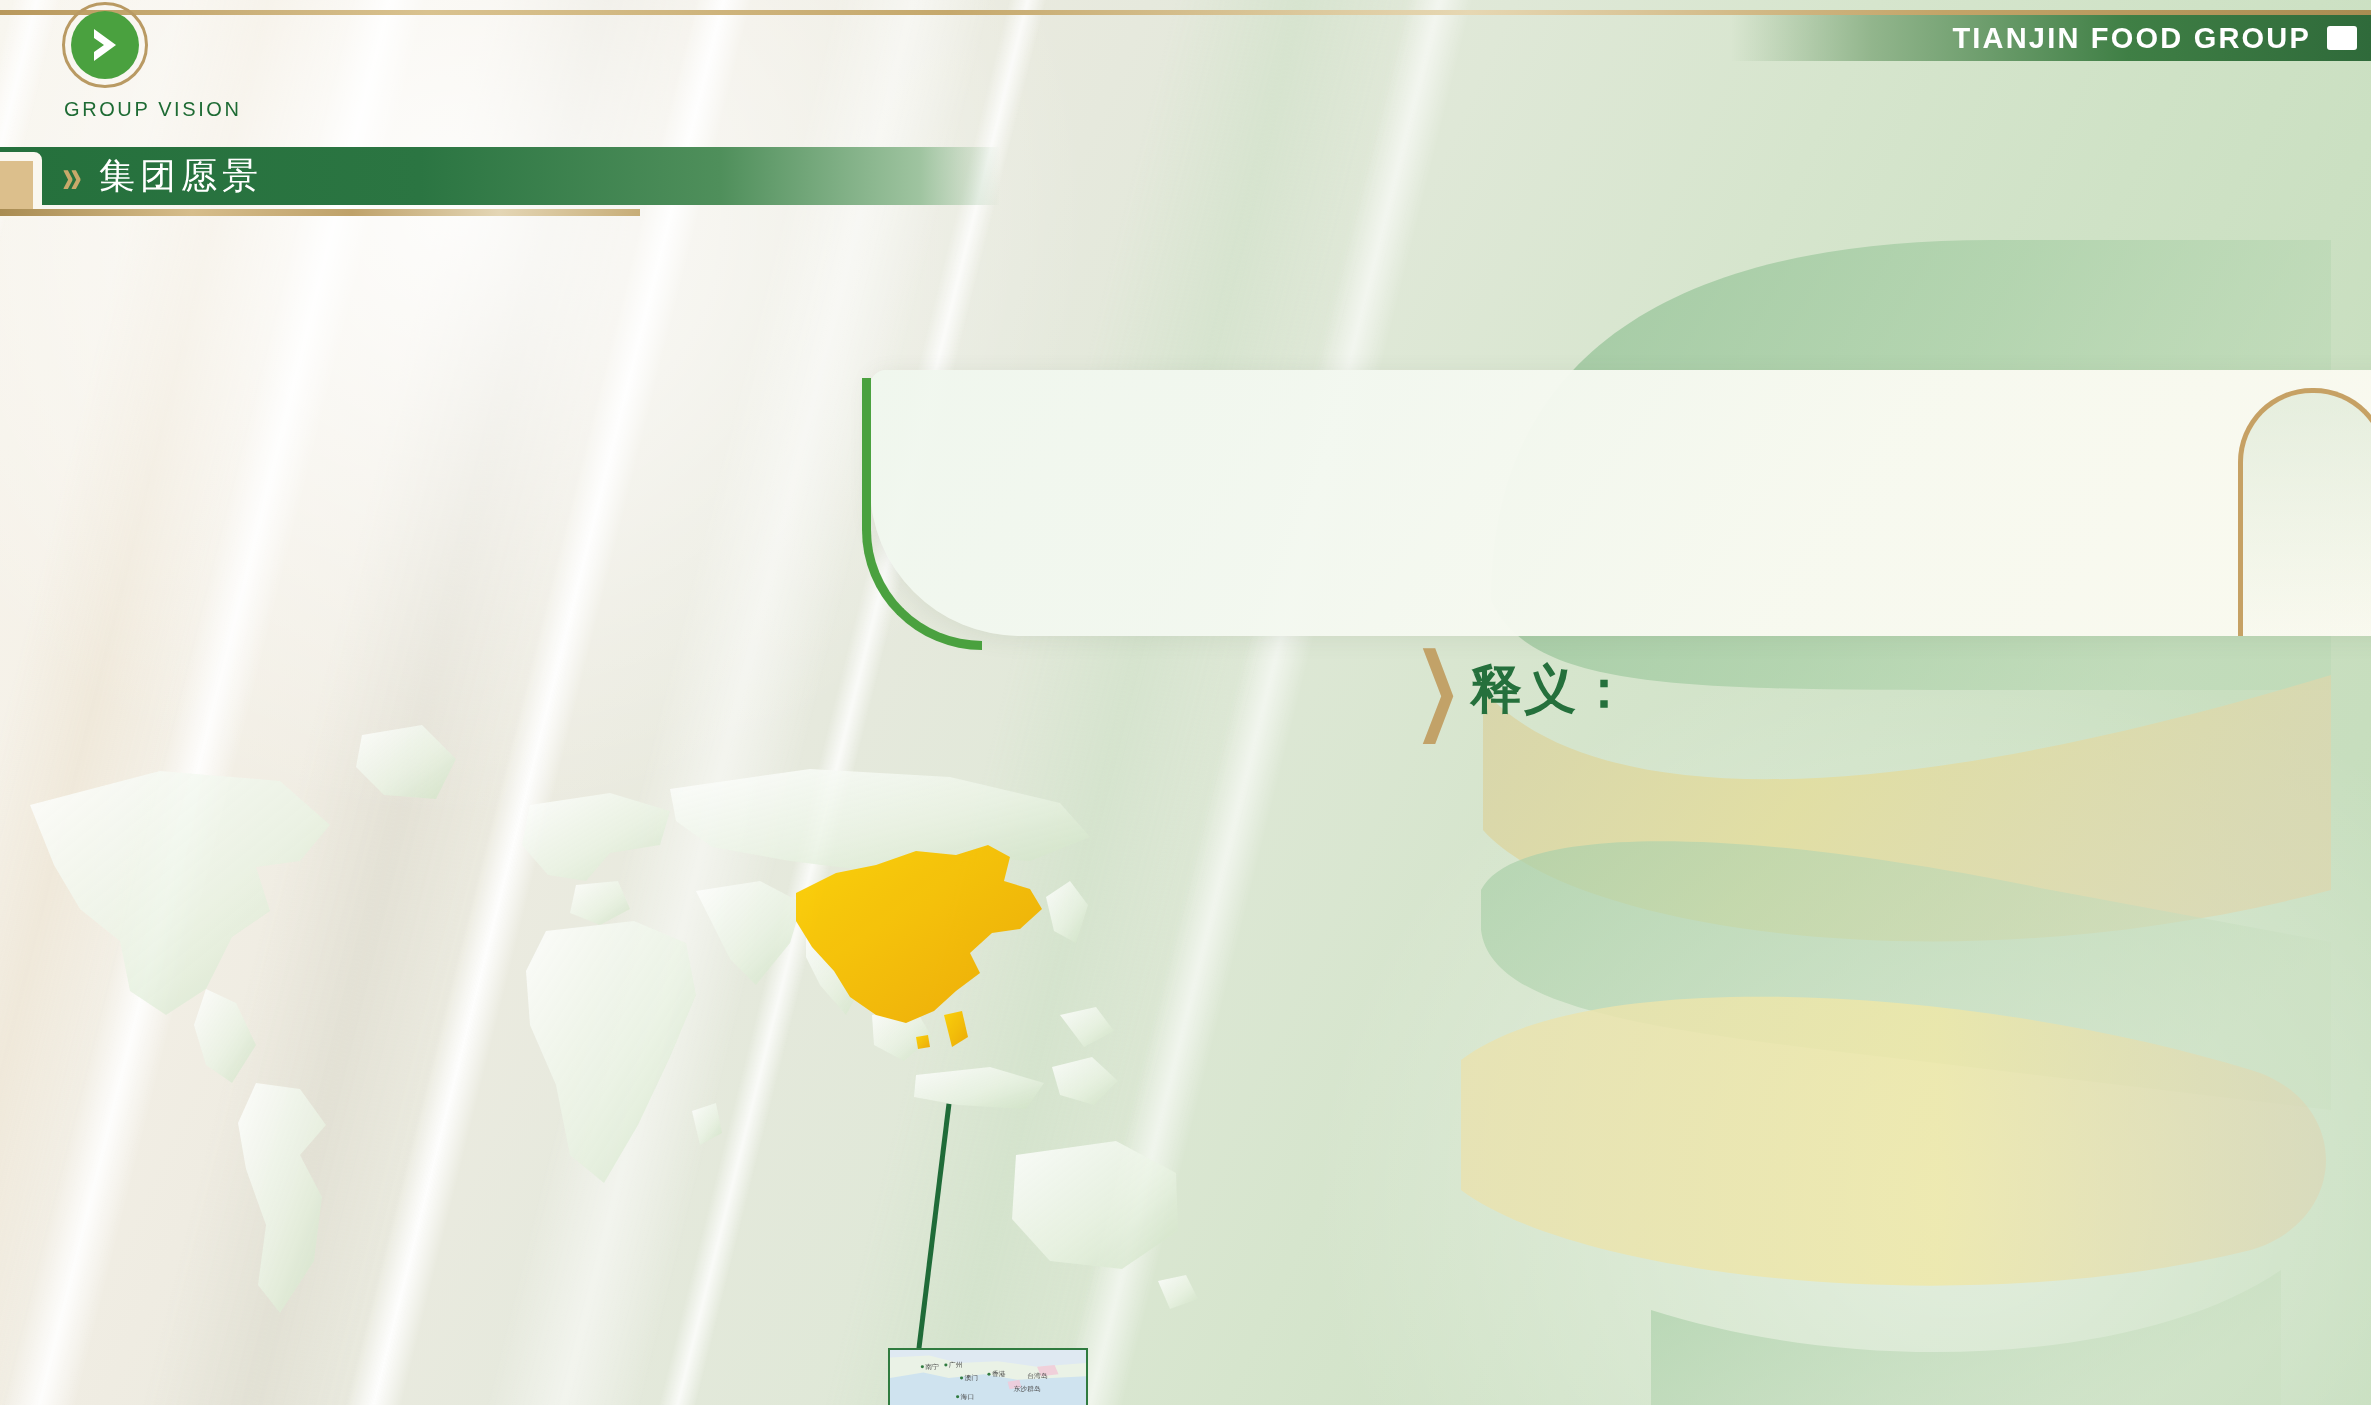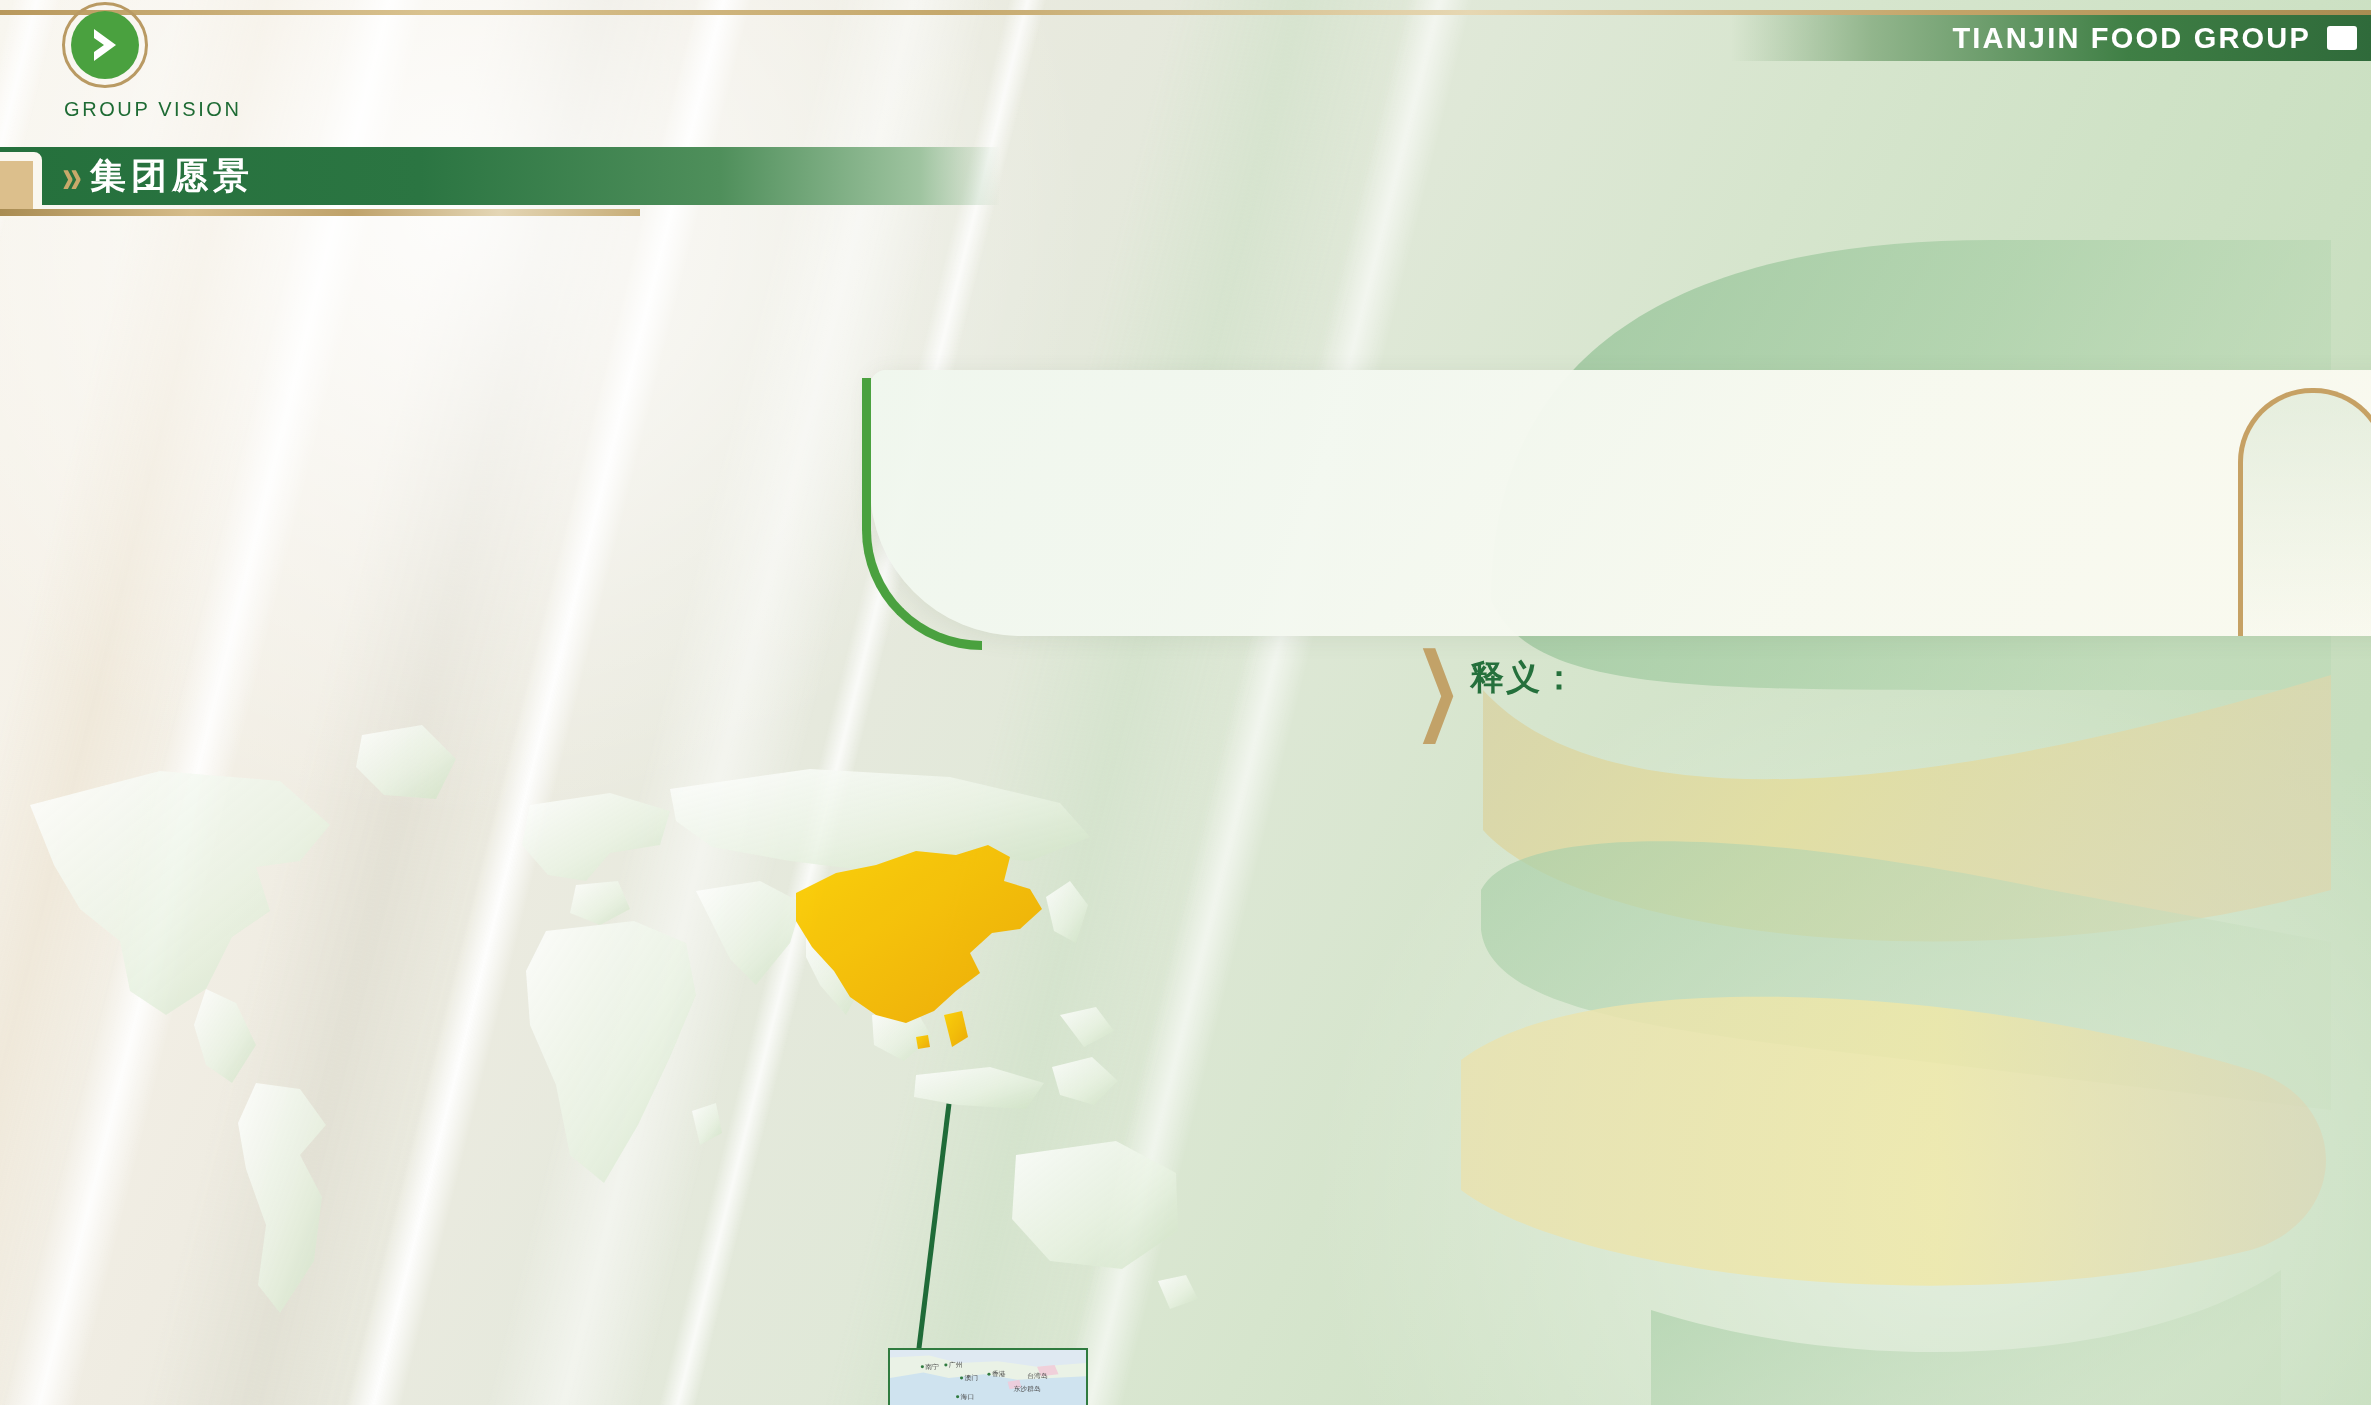--- a/index.html
+++ b/index.html
@@ -87,21 +87,21 @@
   .titlebar {
     position:absolute; left:0; top:147px; width:1000px; height:58px;
     background:linear-gradient(90deg,#25703c 0%, #2b7542 42%, #4f8f5b 72%, #9fc4a0 92%, rgba(196,219,192,0) 100%);
     display:flex; align-items:center;
   }
   .title-chev {
     margin-left:62px; color:#c9a96a; font-size:36px; font-weight:700;
     letter-spacing:-5px; transform:scaleY(1.35); line-height:1;
   }
   .title-text {
-    margin-left:13px; color:#ffffff; font-size:36px; font-weight:700; letter-spacing:5px;
+    margin-left:22px; color:#ffffff; font-size:36px; font-weight:400; letter-spacing:5px;
   }
   .tab-gold {
     position:absolute; left:-18px; top:152px; width:42px; height:48px;
     background:#dcbf8c; border-radius:8px; border:9px solid #faf7ef;
     box-sizing:content-box;
   }
   .under-rule {
     position:absolute; left:0; top:209px; width:640px; height:7px;
     background:linear-gradient(90deg,#a98c52 0%,#d6bd8b 30%,#bfa26a 55%,#e4d6b5 78%,#c7ad77 100%);
   }
@@ -140,21 +140,21 @@
     border-bottom:0;
     background:linear-gradient(180deg, rgba(214,229,208,.55), rgba(247,248,238,.15));
   }
   .card-chev {
     position:absolute; left:1410px; top:655px;
     color:#c2a268; font-size:66px; font-weight:400; line-height:1;
     transform:scaleY(1.45) scaleX(.85);
   }
   .card-title {
     position:absolute; left:1470px; top:655px;
-    color:#25703c; font-size:34px; font-weight:700; letter-spacing:2px;
+    color:#25703c; font-size:52px; font-weight:700; letter-spacing:2px;
   }
   .card-body {
     position:absolute; left:1470px; top:740px; width:890px;
     color:#35302a; font-size:23.5px; line-height:2.0; text-align:justify;
     text-indent:2em; letter-spacing:.2px;
   }
 
   
   .callout {
     position:absolute; left:888px; top:1348px; width:200px; height:60px;

